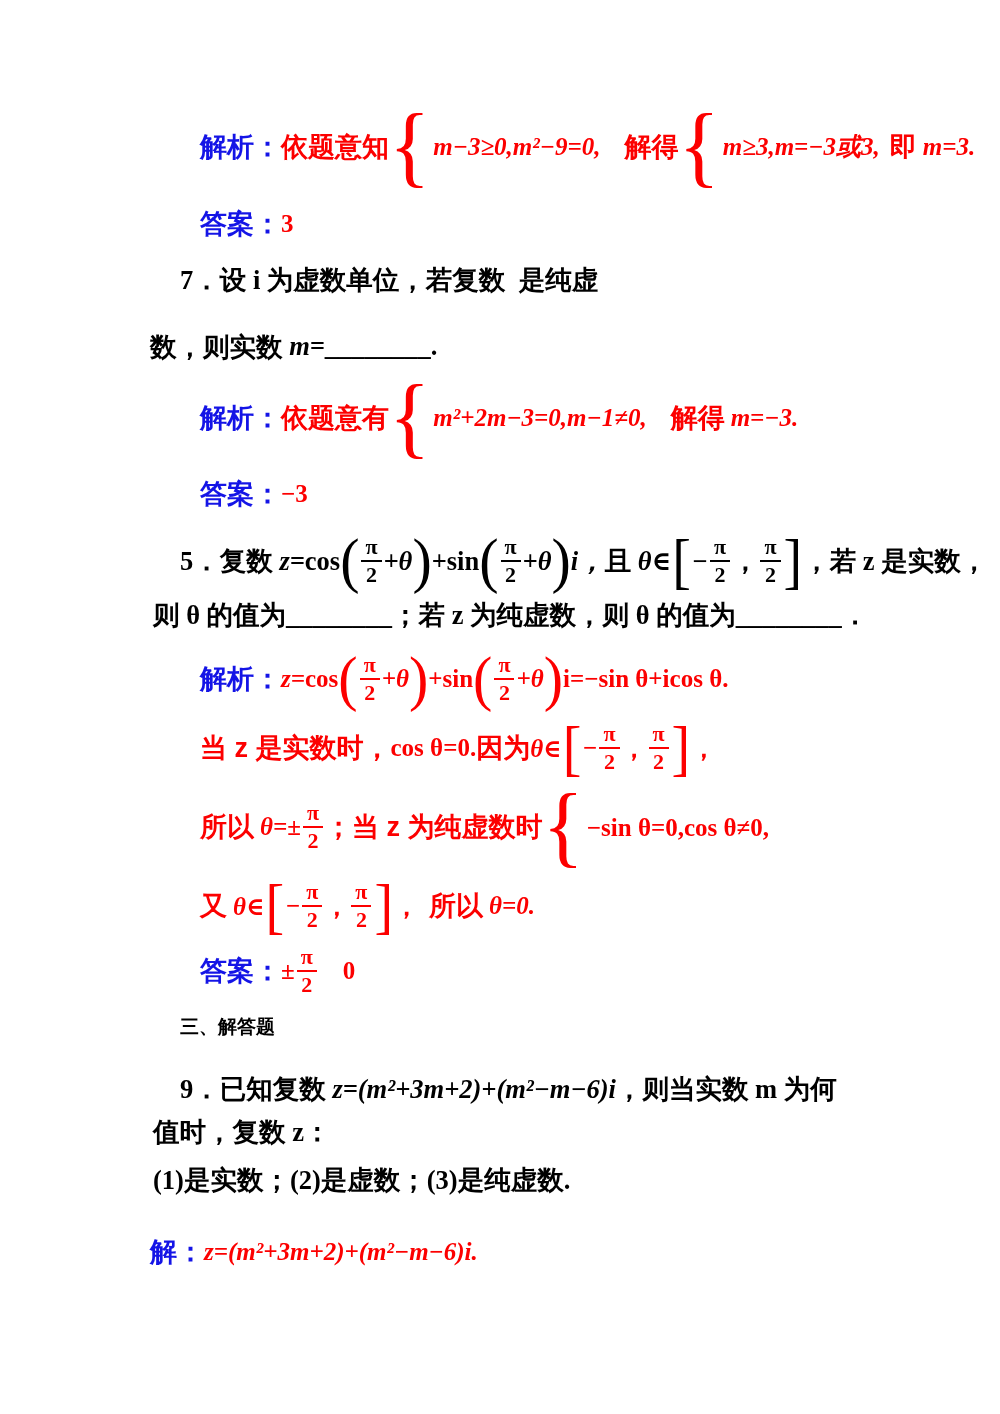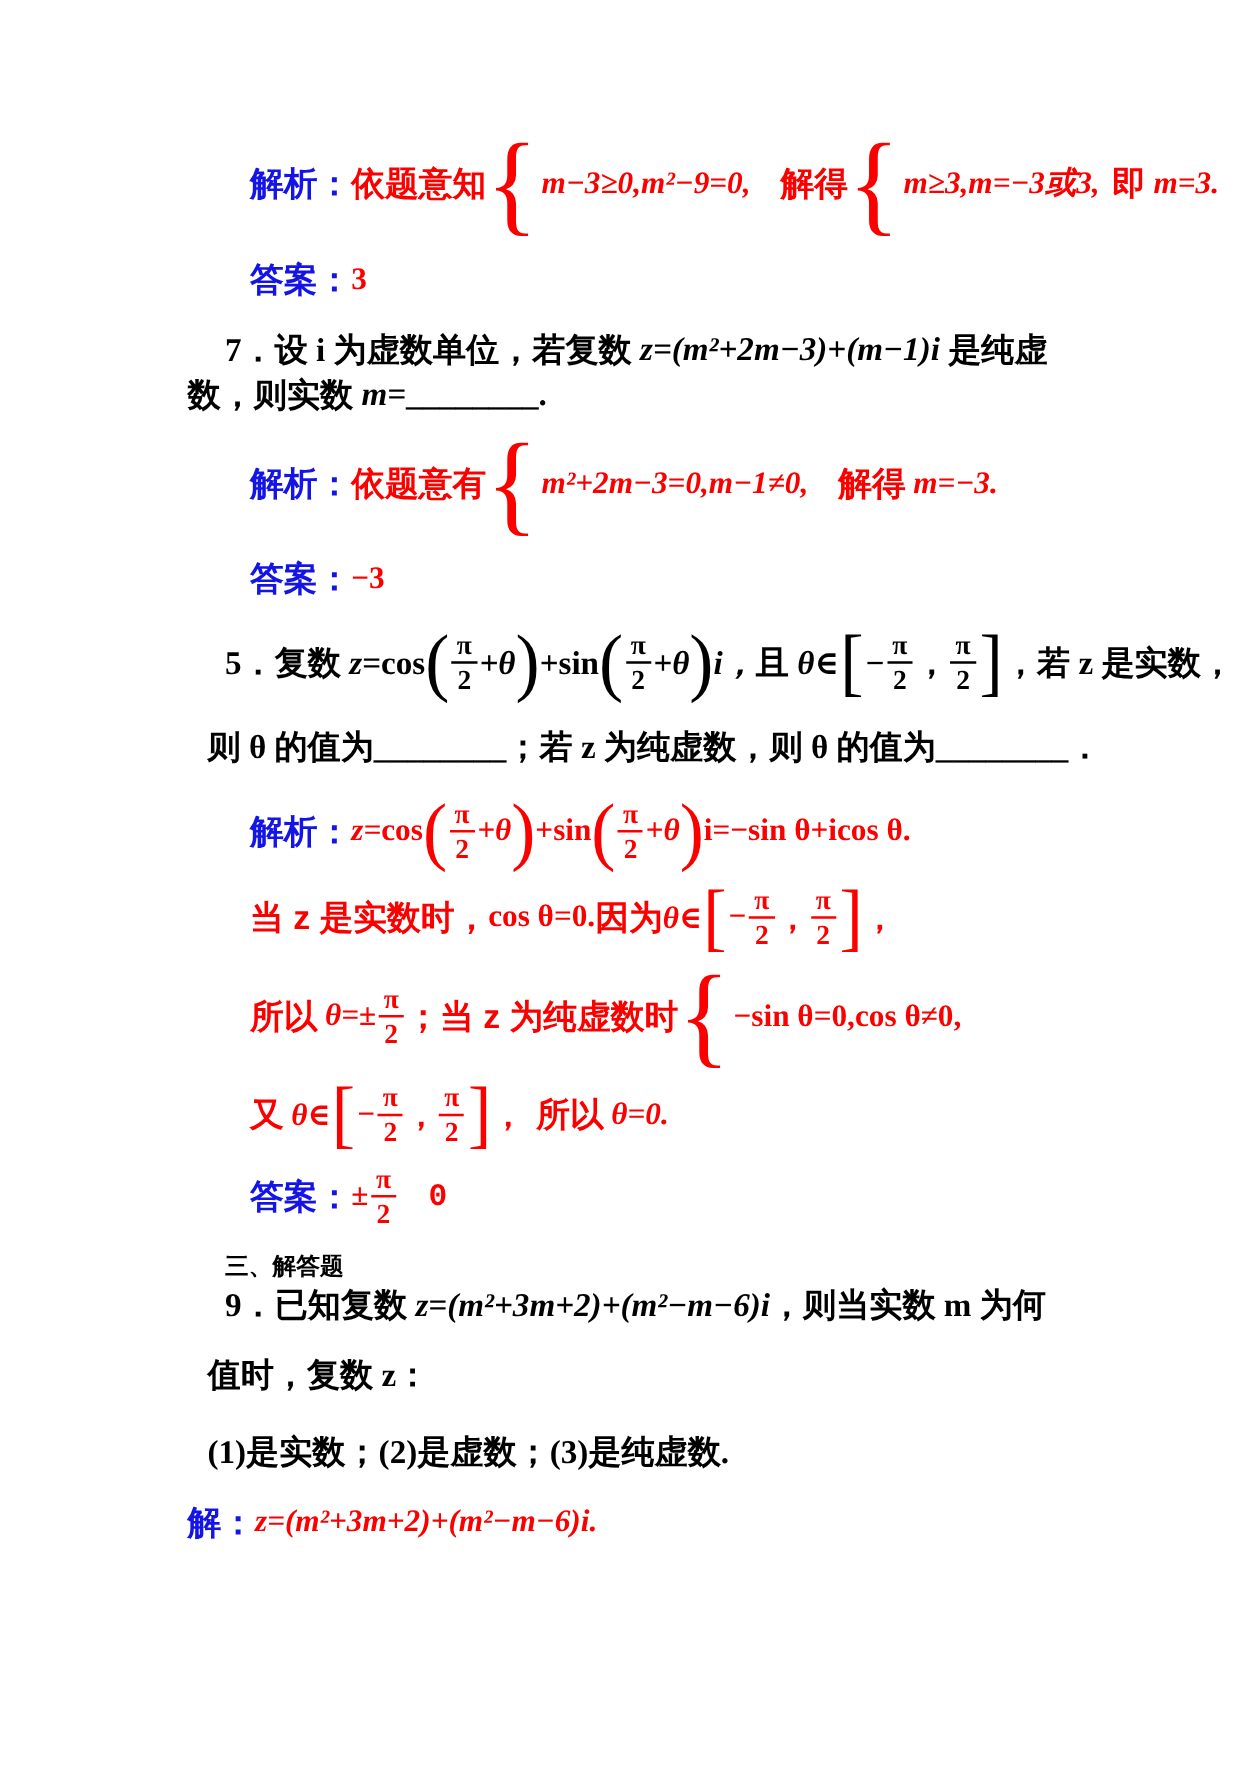--- a/index.html
+++ b/index.html
@@ -18,41 +18,41 @@
   .ind1b{margin-left:45px;}
   .ind2{margin-left:50px;}
   
   .lbl{color:var(--blue);font-family:"Liberation Sans","DejaVu Sans",sans-serif;font-weight:bold;font-size:27px;white-space:pre;}
   
   .cnr{color:var(--red);font-family:"Liberation Sans","DejaVu Sans",sans-serif;font-weight:bold;font-size:27px;white-space:pre;}
   
   .mr{color:var(--red);font-weight:bold;font-size:25px;white-space:pre;}
   
   .q{color:var(--black);font-weight:bold;font-size:26.5px;white-space:pre;}
-  p.qp{color:var(--black);font-weight:bold;font-size:26.5px;line-height:1.7;margin:16px;white-space:pre;}
+  p.qp{color:var(--black);font-weight:bold;font-size:26.5px;line-height:1.7;margin:3px;white-space:pre;}
   .it{font-style:italic;}
   .sec{color:var(--black);font-family:Liberation Sans, sans-serif;font-weight:bold;font-size:19px;}
   
   .cases{display:inline-flex;align-items:center;}
   .brace{font-weight:400;font-size:86px;line-height:0.95;display:inline-block;transform:scaleY(1.05);margin-right:3px;font-family:"Liberation Serif",serif;}
   .crows{display:inline-flex;flex-direction:row;row-gap:14px;text-align:left;}
   .crow{line-height:1.1;}
   
   .paren{font-weight:400;font-size:58px;line-height:1;display:inline-block;transform:scaleY(1.05);font-family:"Liberation Serif",serif;}
   .brk{font-weight:400;font-size:56px;line-height:1;display:inline-block;transform:scaleY(1.08);padding:0 1px;font-family:"Liberation Serif",serif;}
   
   .frac{display:inline-flex;flex-direction:column;align-items:center;line-height:1;font-size:22px;font-weight:bold;margin:0 2px;}
   .frac .num{display:block;padding:0 4px 2px;border-bottom:2.5px solid currentColor;}
   .frac .den{display:block;padding-top:2px;}
   
   .ml6{margin-left:6px;}
   .ml10{margin-left:10px;}
-  .ml24{margin-left:24px;font-family:Liberation Mono, monospace;}
+  .ml24{margin-left:24px;}
   .mt18{margin-top:18px;}
-  .mt14{margin-top:0;}
+  .mt14{margin-top:31px;}
   .mt12{margin-top:12px;}
   .mt10{margin-top:10px;}
   .mt20{margin-top:20px;}
   .mt8{margin-top:8px;}
 </style>
 </head>
 <body>
 
 <div class="page">
 
@@ -78,21 +78,20 @@
     <span class="mr it ml6">m=3.</span>
   </div>
 
   <div class="row ind2 mt18">
     <span class="lbl">答案：</span>
     <span class="mr">3</span>
   </div>
 
   <div class="row ind1 mt20">
     <span class="q">7．设 i 为虚数单位，若复数 </span>
-    <span class="q it">z=(m²+2m−3)+(m−1)i</span>
     <span class="q"> 是纯虚</span>
   </div>
   <div class="row mt14">
     <span class="q">数，则实数 </span>
     <span class="q it">m=</span>
     <span class="q">________</span>
     <span class="q">.</span>
   </div>
 
   <div class="row ind2 mt12">

